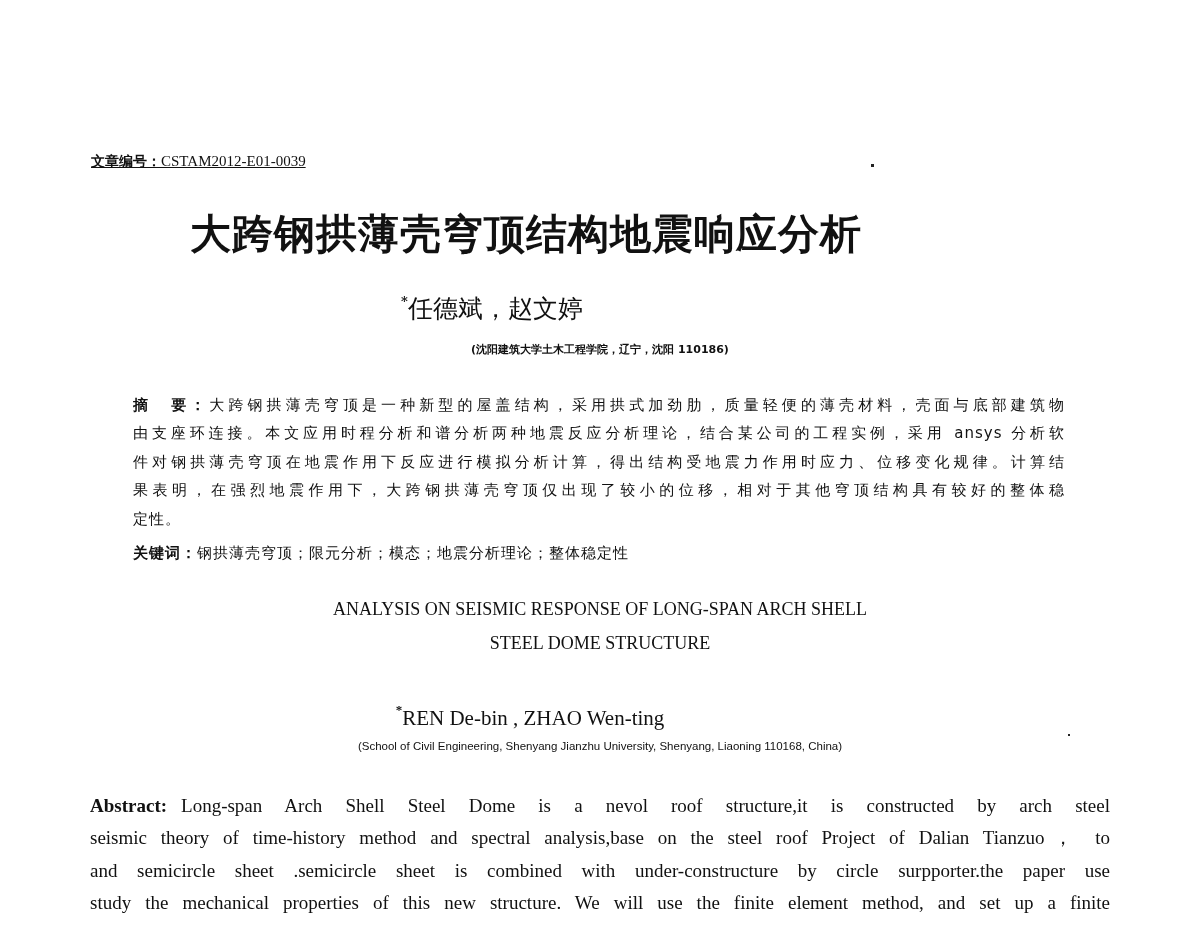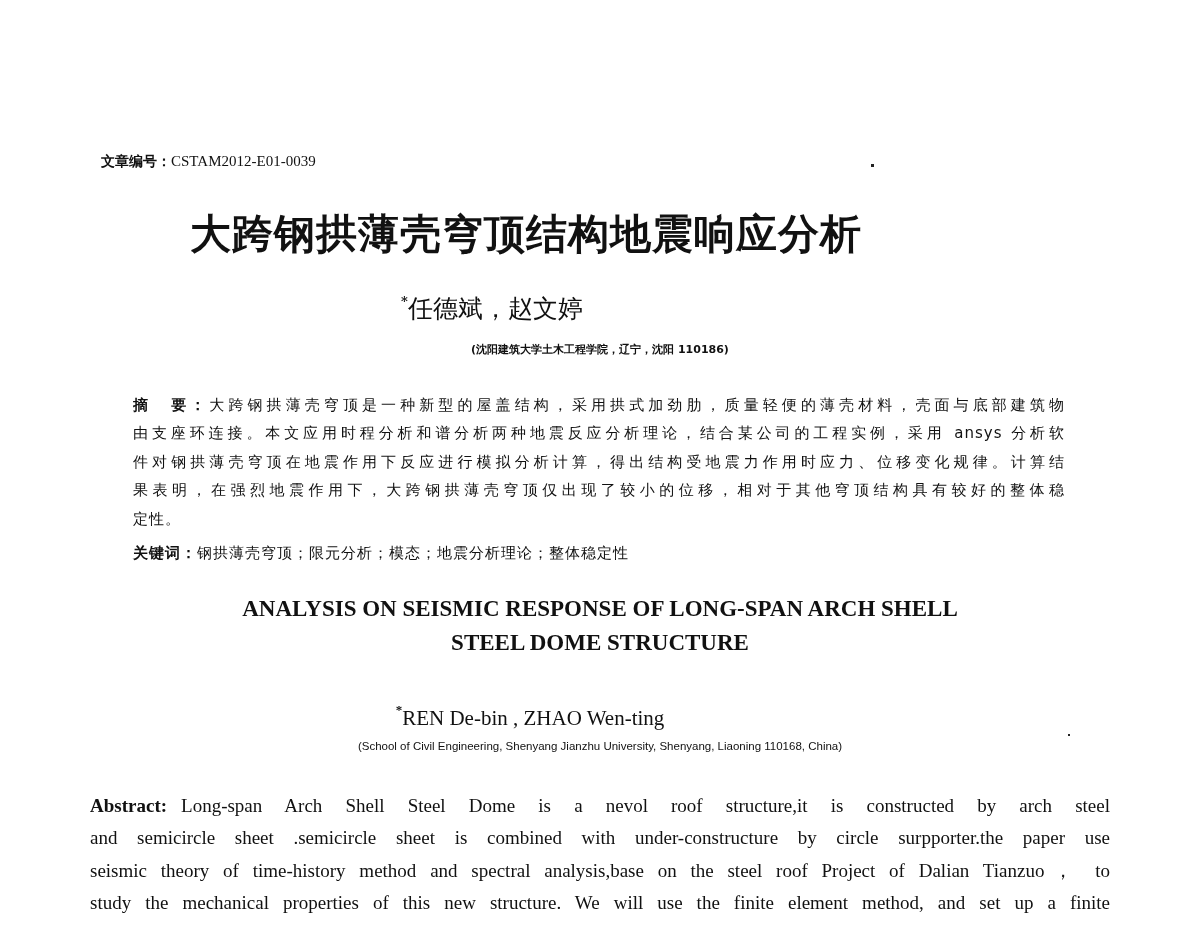--- a/index.html
+++ b/index.html
@@ -11,24 +11,25 @@
       width: 1200px;
       height: 952px;
       position: relative;
       overflow: hidden;
       color: #111111;
       font-family: "Liberation Serif", "DejaVu Serif", serif;
     }
     .abs { position: absolute; }
 
     .article-no {
-      left: 101px; top: 151px;
+      left: 91px; top: 151px;
       font-size: 15px;
       line-height: 20px;
       white-space: nowrap;
+      text-decoration: underline;
     }
     .article-no .label {
       font-family: "DejaVu Sans", sans-serif;
       font-weight: bold;
       font-size: 14px;
     }
 
     .speck { width: 3px; height: 3px; background: #222; }
 
     .cn-title {
@@ -88,22 +89,22 @@
       font-size: 15px;
       line-height: 28px;
       white-space: nowrap;
       letter-spacing: 1px;
     }
 
     .en-title {
       left: 0; width: 1200px; top: 592px;
       text-align: center;
       font-family: "Liberation Serif", serif;
-      font-weight: bold;
-      font-size: 23px;
+      font-weight: normal;
+      font-size: 18px;
       line-height: 34px;
     }
 
     .en-authors {
       left: 0; width: 1060px; top: 695px;
       text-align: center;
       font-family: "Liberation Serif", serif;
       font-size: 21px;
       line-height: 30px;
       white-space: nowrap;
@@ -168,16 +169,16 @@
 </h2>
 
 <div class="abs en-authors">
   <span class="star">*</span><span>REN De-bin , ZHAO Wen-ting</span>
 </div>
 
 <div class="abs en-affil">(School of Civil Engineering, Shenyang Jianzhu University, Shenyang, Liaoning 110168, China)</div>
 
 <div class="abs en-abstract">
   <div class="en-line" style="white-space: normal; overflow: hidden;"><span class="en-label">Abstract:</span><span>Long-span Arch Shell Steel Dome is a nevol roof structure,it is constructed by arch steel</span></div>
+  <div class="en-line" style="white-space: normal; overflow: hidden;">seismic theory of time-history method and spectral analysis,base on the steel roof Project of Dalian Tianzuo， to</div>
   <div class="en-line" style="white-space: normal; overflow: hidden;">and semicircle sheet .semicircle sheet is combined with under-constructure by circle surpporter.the paper use</div>
-  <div class="en-line" style="white-space: normal; overflow: hidden;">seismic theory of time-history method and spectral analysis,base on the steel roof Project of Dalian Tianzuo， to</div>
   <div class="en-line" style="white-space: normal; overflow: hidden;">study the mechanical properties of this new structure. We will use the finite element method, and set up a finite</div>
 </div>
 
 </body></html>

